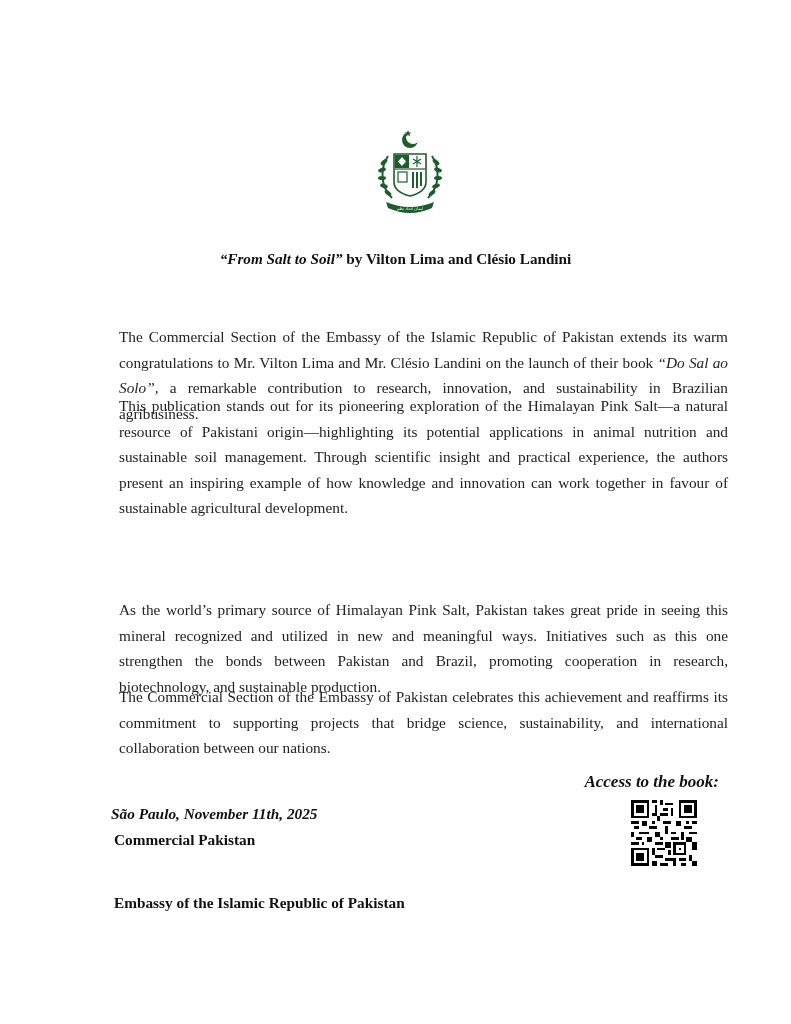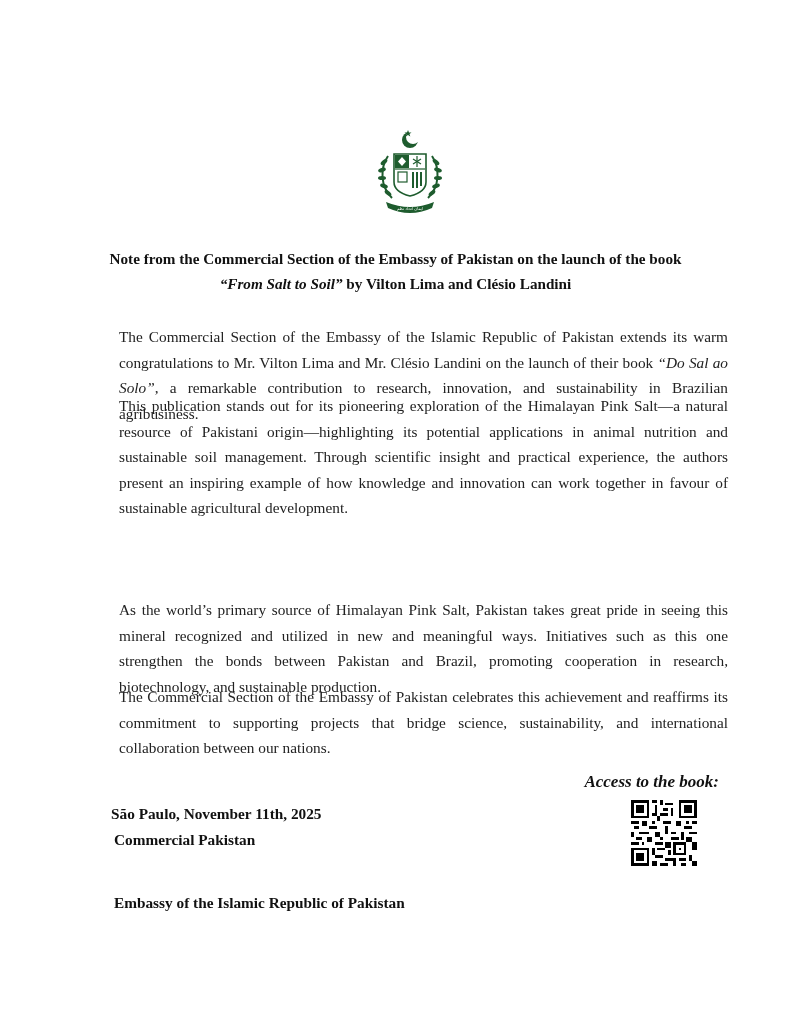--- a/index.html
+++ b/index.html
@@ -18,21 +18,21 @@
   #p1 { top: 316px; }
   #p2 { top: 385px; }
   #p3 { top: 589px; }
   #p4 { top: 676px; }
 
   .access { position: absolute; right: 72px; top: 772px; font-style: italic; font-weight: bold;
             font-size: 17px; color: #111; }
   .qr { position: absolute; left: 631px; top: 800px; width: 66px; height: 66px; }
 
   .sig { position: absolute; left: 111px; font-weight: bold; font-size: 15.3px; color: #111; }
-  #sig1 { top: 805px; }
+  #sig1 { top: 805px; font-style: italic; }
   #sig2 { top: 831px; left: 114px; }
   #sig3 { top: 894px; left: 114px; }
 </style>
 </head>
 <body>
 
 <svg class="emblem" viewBox="0 0 72 90" xmlns="http://www.w3.org/2000/svg">
 
   <circle cx="36" cy="12" r="8" fill="#1e5c2e"></circle>
   <circle cx="39" cy="9" r="7" fill="#ffffff"></circle>
@@ -70,21 +70,20 @@
     <rect x="38" y="44" width="2" height="16"></rect>
     <rect x="42" y="44" width="2" height="16"></rect>
     <rect x="46" y="44" width="2" height="14"></rect>
   </g>
 
   <path d="M12 74 Q36 84 60 74 L58 80 Q36 90 14 80 Z" fill="#1e5c2e"></path>
   <text x="36" y="82" font-size="4" fill="#ffffff" text-anchor="middle" font-family="DejaVu Sans, sans-serif">ایمان اتحاد نظم</text>
 </svg>
 
 <div class="title">
-  <div>Note from the Commercial Section of the Embassy of Pakistan on the launch of the book</div>
   <div><span class="it">“From Salt to Soil”</span><span> by Vilton Lima and Clésio Landini</span></div>
 </div>
 
 <p class="para" id="p1"><span>The Commercial Section of the Embassy of the Islamic Republic of Pakistan extends its warm congratulations to Mr. Vilton Lima and Mr. Clésio Landini on the launch of their book </span><span class="it">“Do Sal ao Solo”</span><span>, a remarkable contribution to research, innovation, and sustainability in Brazilian agribusiness.</span></p>
 
 <p class="para" id="p2">This publication stands out for its pioneering exploration of the Himalayan Pink Salt—a natural resource of Pakistani origin—highlighting its potential applications in animal nutrition and sustainable soil management. Through scientific insight and practical experience, the authors present an inspiring example of how knowledge and innovation can work together in favour of sustainable agricultural development.</p>
 <p class="para" id="p3">As the world’s primary source of Himalayan Pink Salt, Pakistan takes great pride in seeing this mineral recognized and utilized in new and meaningful ways. Initiatives such as this one strengthen the bonds between Pakistan and Brazil, promoting cooperation in research, biotechnology, and sustainable production.</p>
 <p class="para" id="p4">The Commercial Section of the Embassy of Pakistan celebrates this achievement and reaffirms its commitment to supporting projects that bridge science, sustainability, and international collaboration between our nations.</p>
 
 <div class="access">Access to the book:</div>

